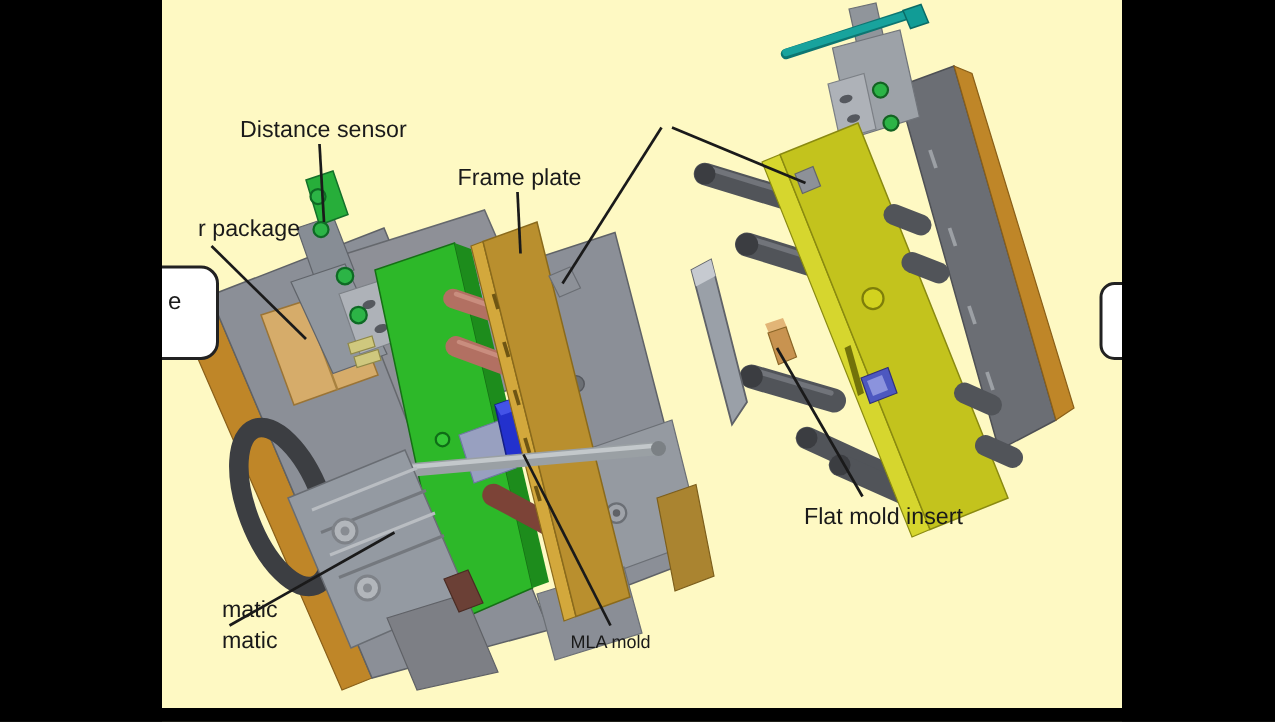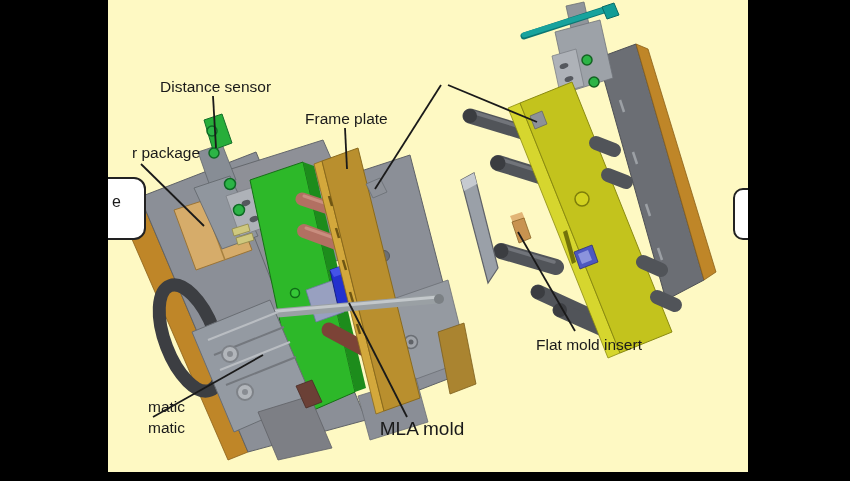--- a/index.html
+++ b/index.html
@@ -209,21 +209,21 @@
   </svg>
 
   <div class="lbl" style="left:52px;top:76px;">Distance sensor</div>
   <div class="lbl" style="left:197px;top:108px;">Frame plate</div>
   <div class="lbl" style="left:0px;top:142px;padding-left:24px;">r package</div>
   <div class="lbl" style="left:12px;top:396px;margin-left:28px;">
     <div>matic</div>
     <div>matic</div>
   </div>
   <div class="lbl" style="left:428px;top:334px;">Flat mold insert</div>
-  <div class="lbl center" style="left:214px;top:418px;width:200px;font-size:19px;text-align:center;">
+  <div class="lbl center" style="left:199px;top:418px;width:200px;font-size:12px;text-align:center;">
     <div>MLA mold</div>
   </div>
 
   <div class="callout" style="left:-28px;top:177px;width:62px;height:59px;">
     <span style="left:30px;top:14px;">e</span>
   </div>
   <div class="callout" style="left:625px;top:188px;width:58px;height:48px;border-radius:10px;"></div>
 
 </div>
 

